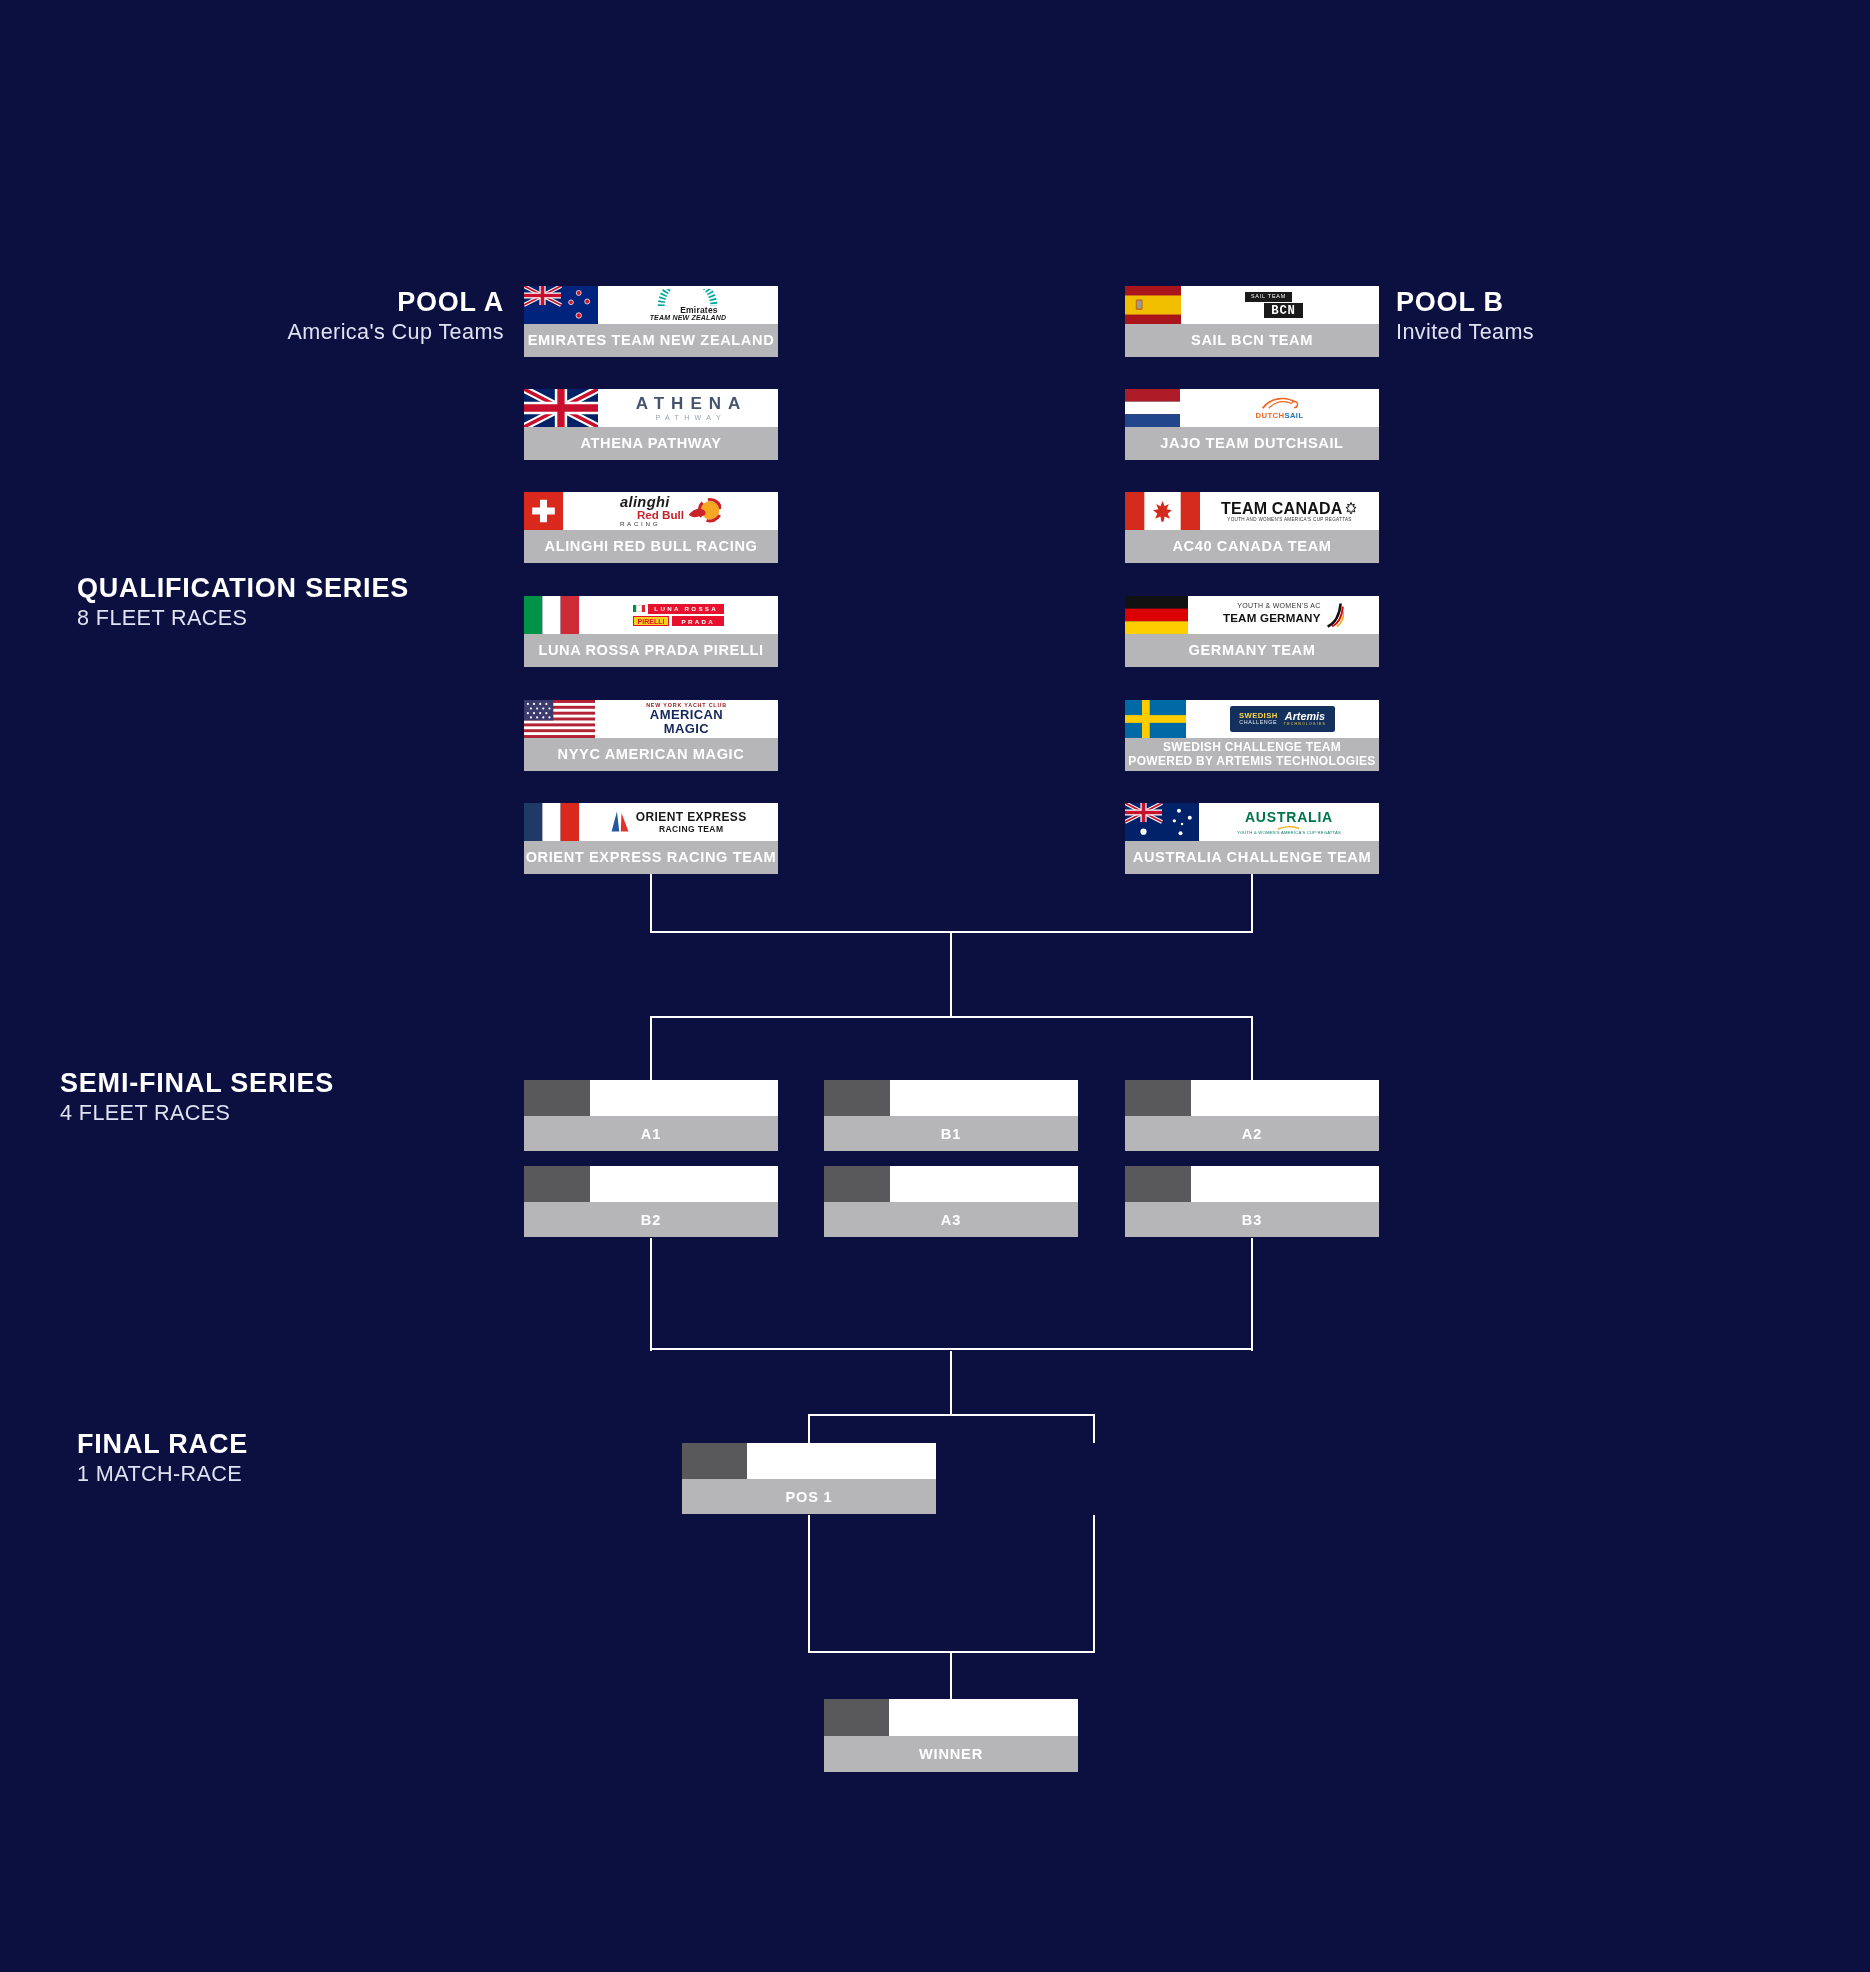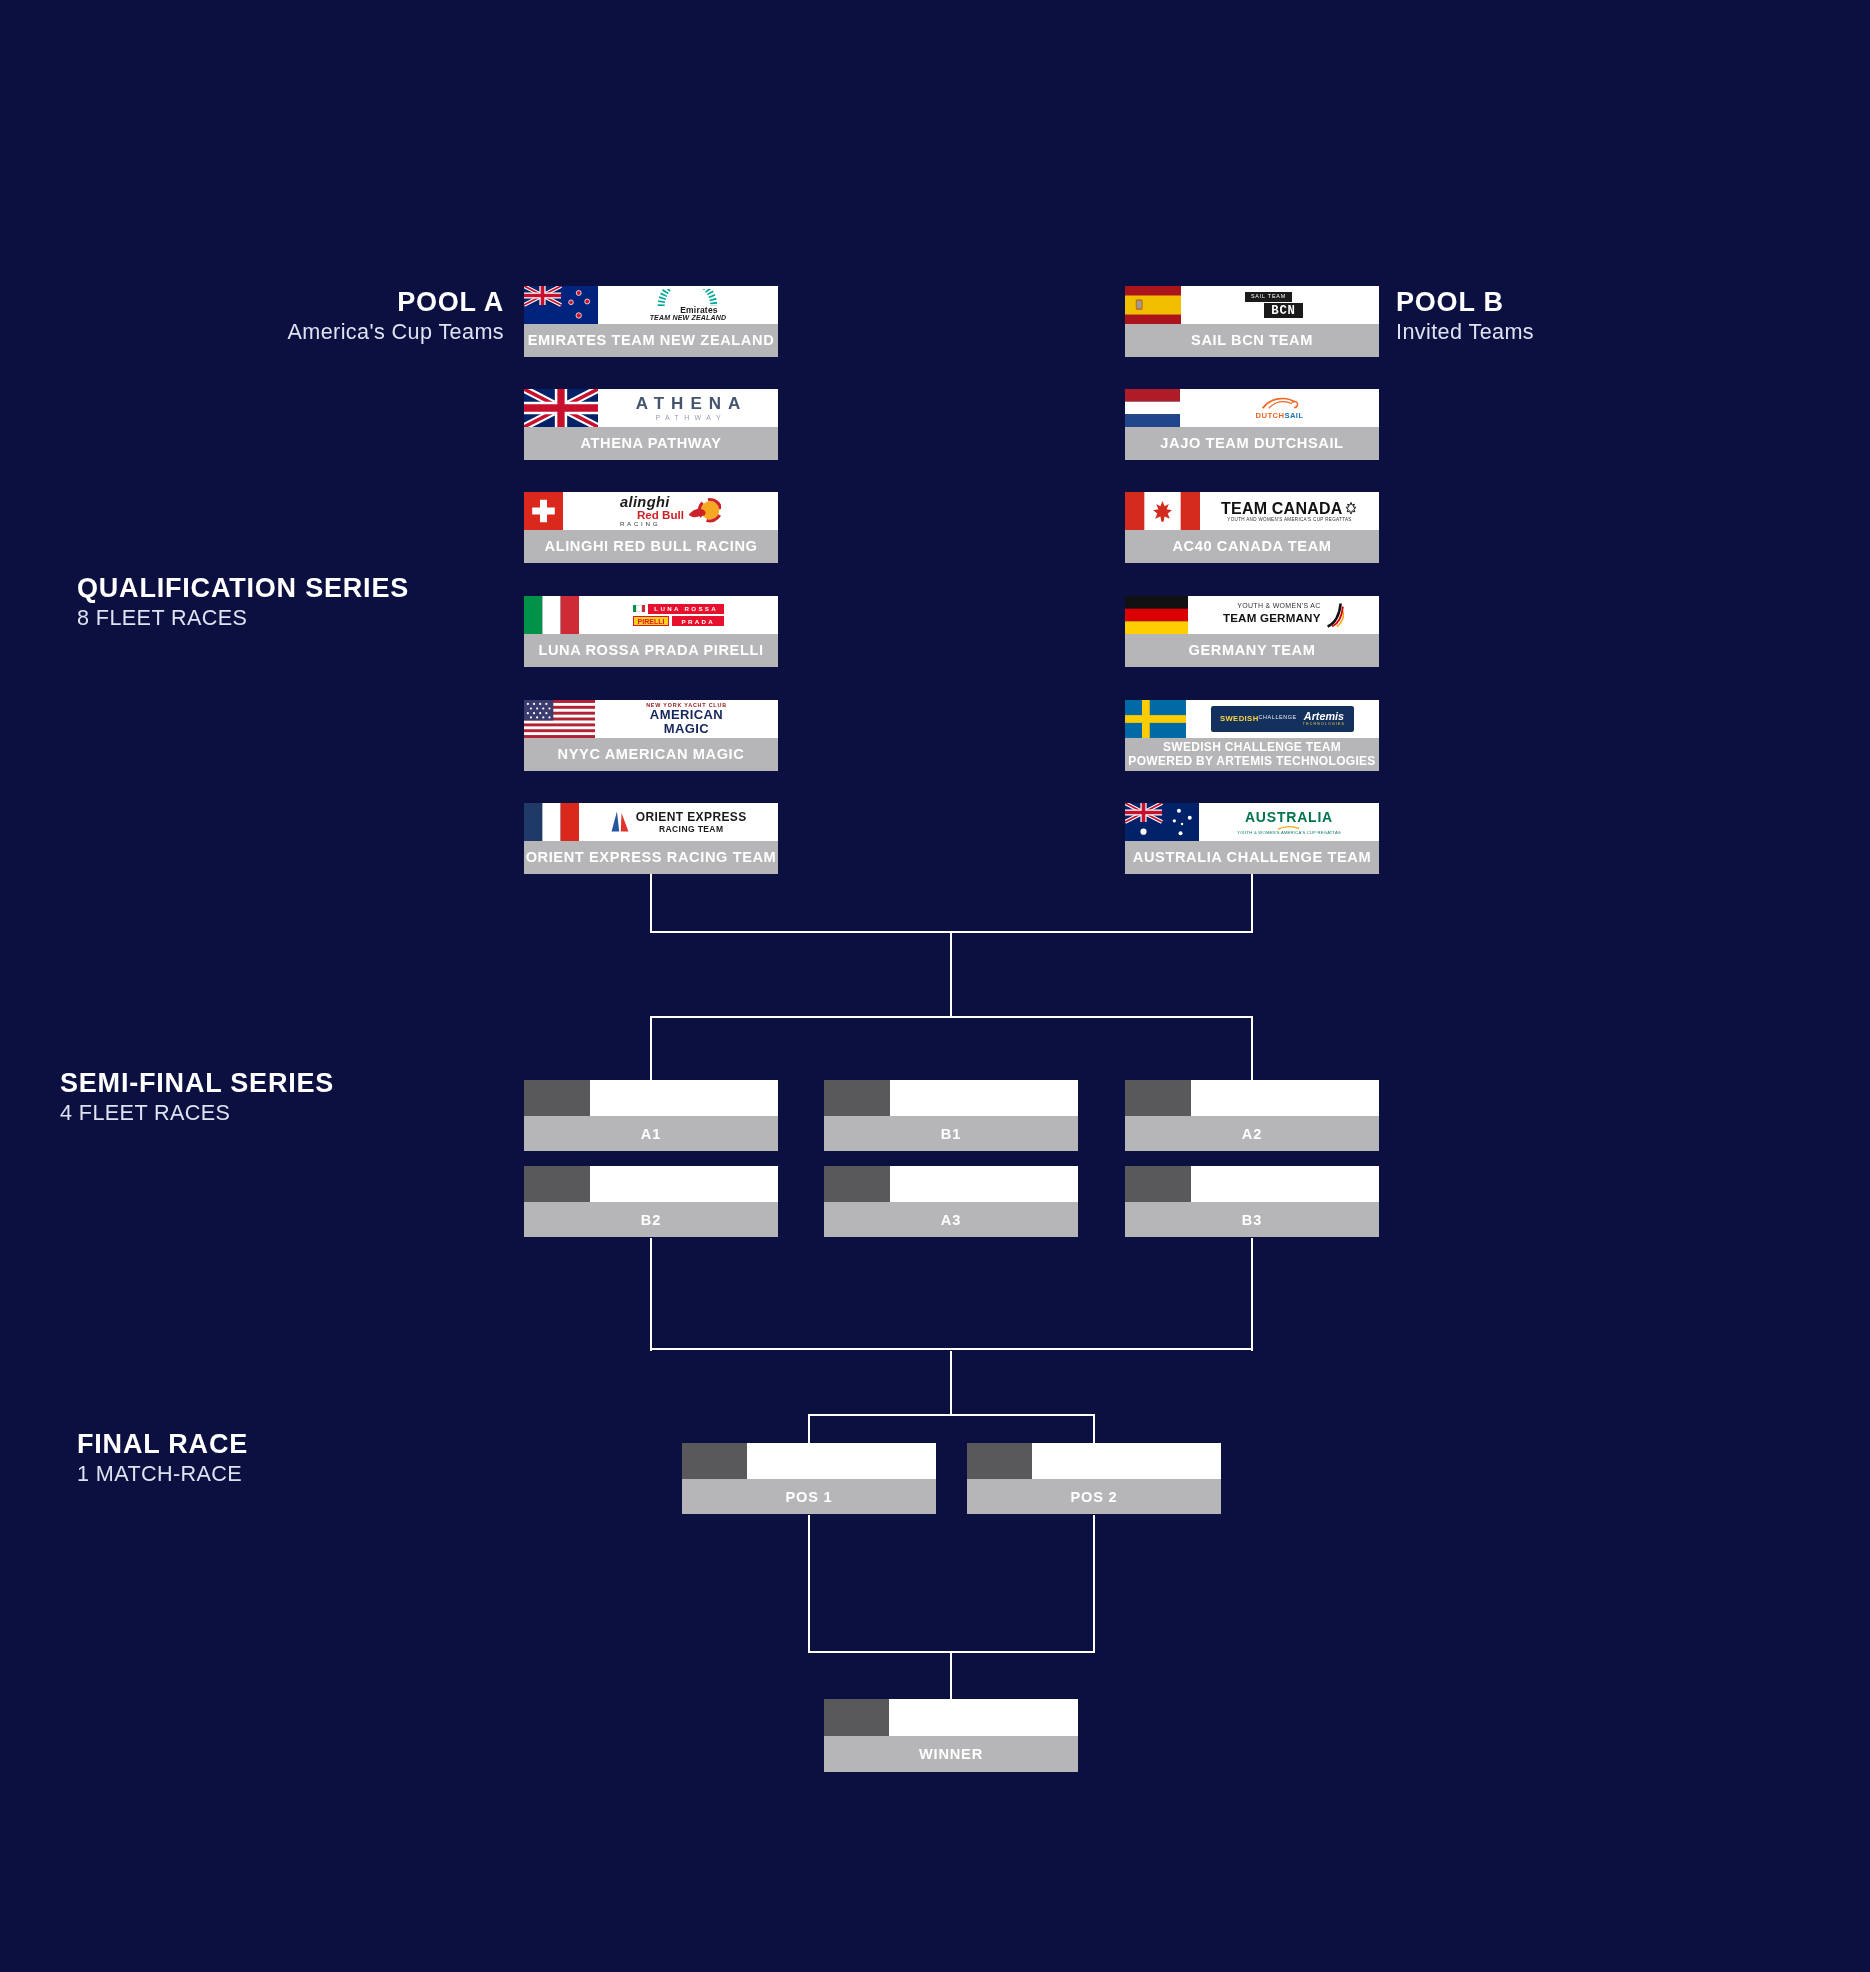--- a/index.html
+++ b/index.html
@@ -68,21 +68,21 @@
   .dut .d2{color:#1b75bb;}
   .can{display:flex;flex-direction:column;align-items:center;line-height:1.1;}
   .can .row{display:flex;align-items:center;gap:1.5px;}
   .can .l1{font-size:16px;font-weight:800;color:#111;letter-spacing:0.2px;}
   .can .l2{font-size:4.6px;color:#333;letter-spacing:0.3px;}
   .ger{display:flex;align-items:flex-start;gap:5px;}
   .ger .txt{display:flex;flex-direction:column;align-items:flex-end;line-height:1.25;}
   .ger .l1{font-size:7px;color:#333;letter-spacing:0.3px;}
   .ger .l2{font-size:11.6px;font-weight:800;color:#111;letter-spacing:0.2px;}
   .swe{background:#14305c;border-radius:2.3px;display:flex;align-items:center;gap:6.2px;padding:5.4px 9.2px;}
-  .swe .left{display:flex;flex-direction:row;line-height:1.1;align-items:flex-start;}
+  .swe .left{display:flex;flex-direction:column;line-height:1.1;align-items:center;}
   .swe .l1{font-size:7.7px;font-weight:700;color:#f8d448;letter-spacing:0.4px;}
   .swe .l2{font-size:5.4px;color:#e8ecf5;letter-spacing:0.6px;}
   .swe .rightp{display:flex;flex-direction:column;line-height:1.1;align-items:center;}
   .swe .l3{font-size:10.8px;font-weight:800;font-style:italic;color:#fff;}
   .swe .l4{font-size:3.5px;color:#f8d448;letter-spacing:1.2px;}
   .aus{display:flex;flex-direction:column;align-items:center;line-height:1.2;}
   .aus .l1{font-size:14px;font-weight:800;color:#00754a;letter-spacing:0.8px;}
   .aus .l2{font-size:4.2px;color:#0a7d6b;letter-spacing:0.2px;text-align:center;}
 </style>
 </head>
@@ -544,27 +544,20 @@
     <div class="sbar">B3</div>
   </div>
 
   <div class="slot" style="left:682px;top:1443px">
     <div class="srow">
         <div class="sq" style="width:65px"></div>
         <div class="sw"></div>
       </div>
     <div class="sbar">POS 1</div>
   </div>
-  <div class="slot" style="left:967px;top:1443px">
-    <div class="srow">
-        <div class="sq" style="width:65px"></div>
-        <div class="sw"></div>
-      </div>
-    <div class="sbar">POS 2</div>
-  </div>
 
   <div class="slot" style="left:824px;top:1699px;height:73px">
     <div class="srow" style="height:37px">
         <div class="sq" style="width:65px"></div>
         <div class="sw"></div>
       </div>
     <div class="sbar" style="height:36px">WINNER</div>
   </div>
 
 </div>

